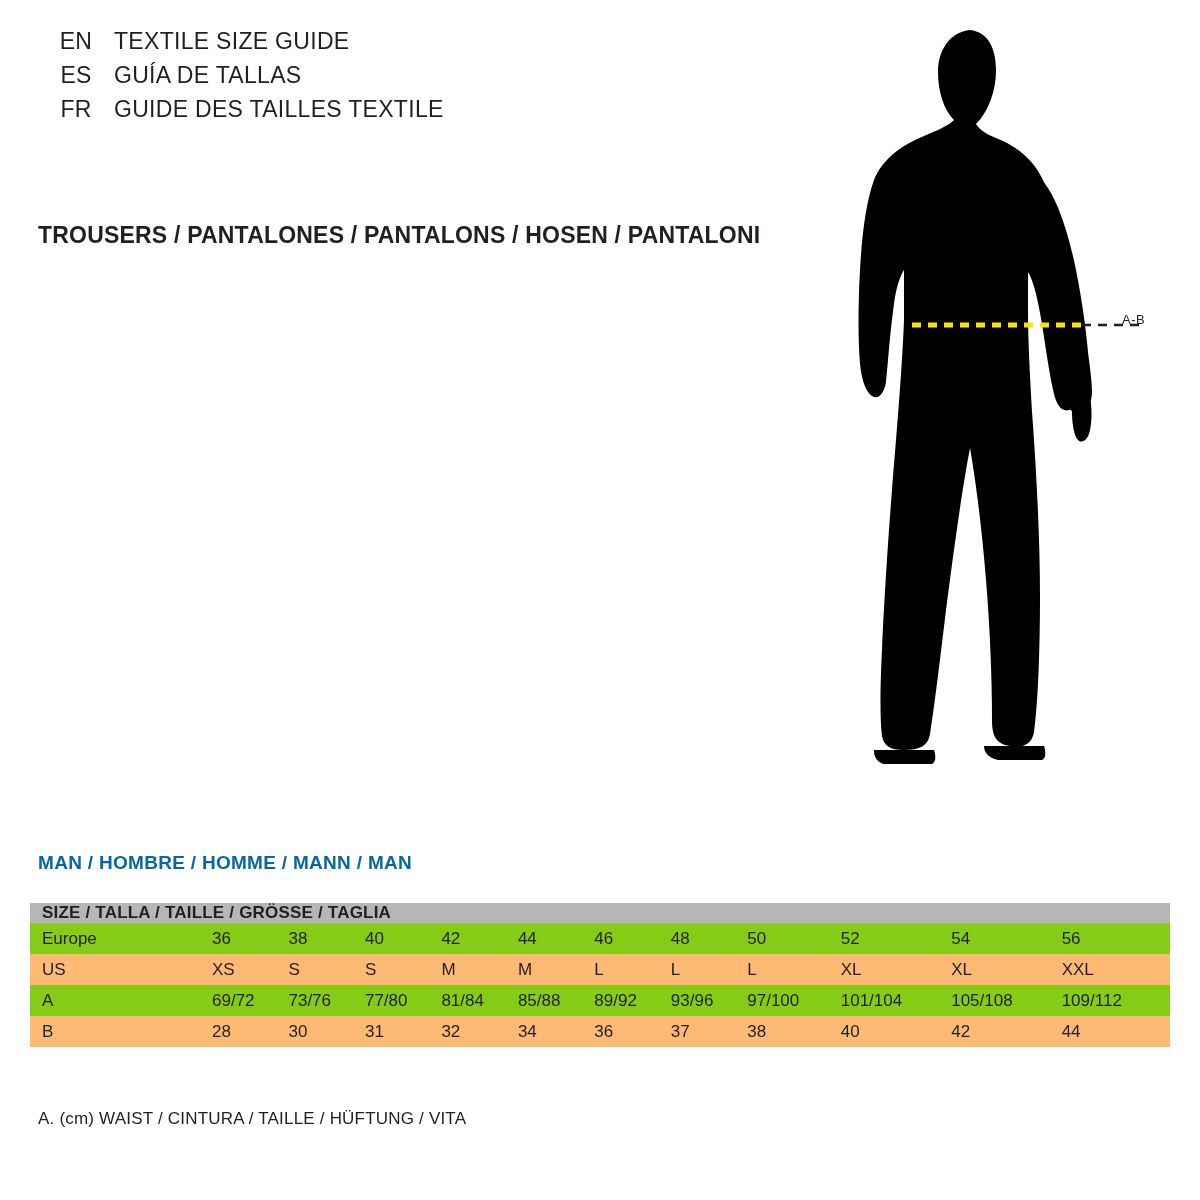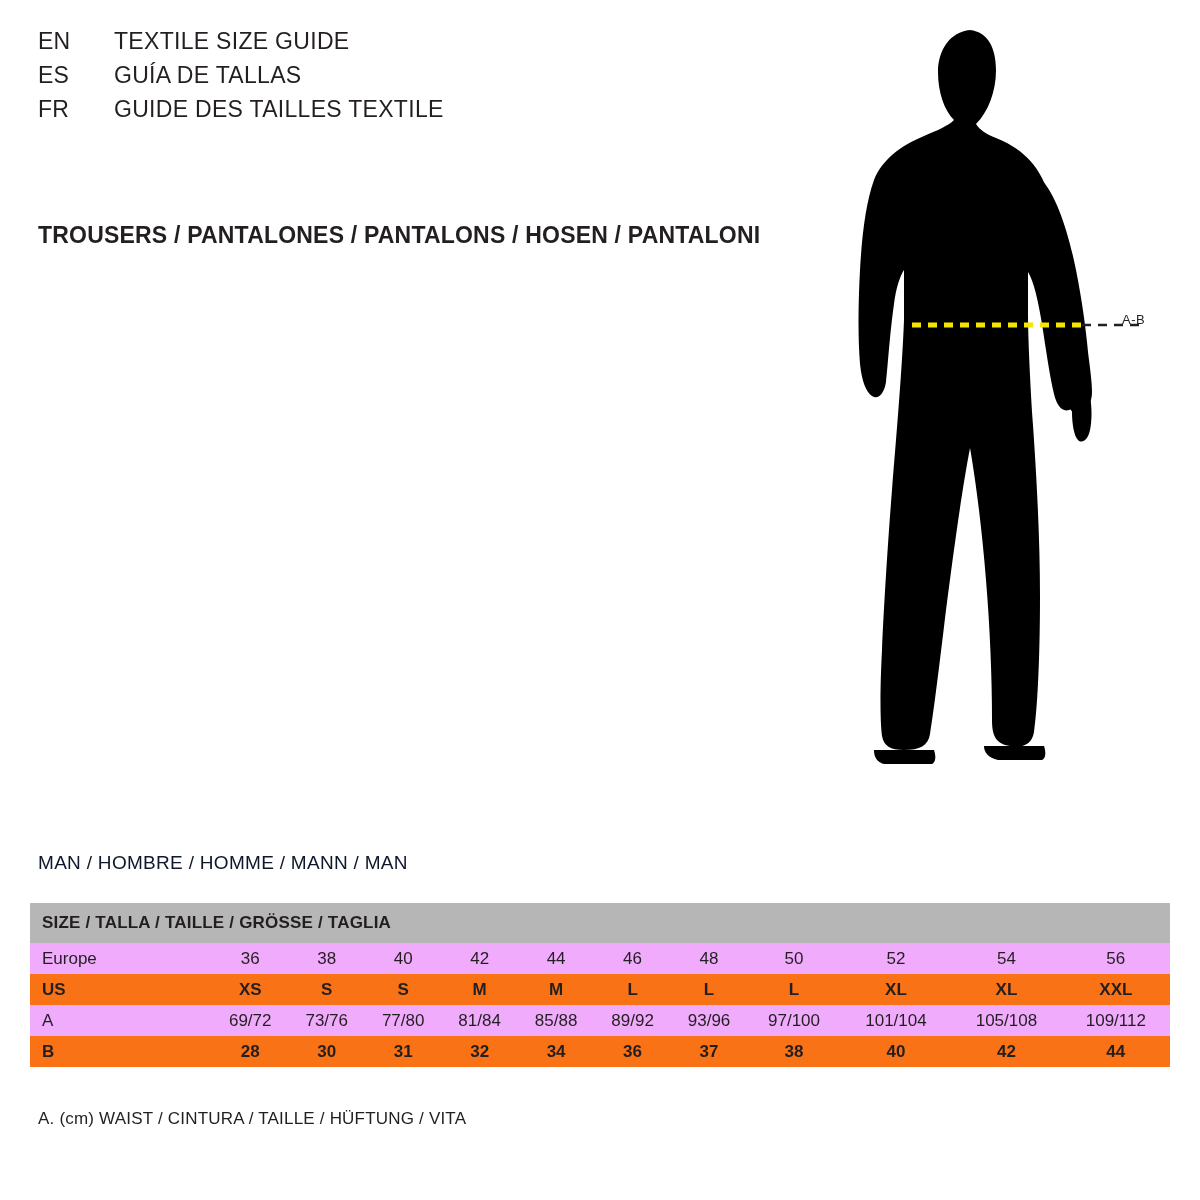--- a/index.html
+++ b/index.html
@@ -25,20 +25,21 @@
   .lang-block {
     position: absolute;
     left: 38px;
     top: 28px;
     width: 760px;
   }
   .lang-row {
     display: flex;
     align-items: baseline;
     height: 34px;
+    text-align: center;
   }
   .lang-code {
     width: 76px;
     font-size: 23px;
     letter-spacing: 0.2px;
     color: #231f20;
   }
   .lang-text {
     font-size: 23px;
     letter-spacing: 0.3px;
@@ -73,57 +74,56 @@
     color: #231f20;
     letter-spacing: 0.5px;
   }
 
   
   .section-title {
     position: absolute;
     left: 38px;
     top: 852px;
     font-size: 19px;
-    font-weight: normal;
+    font-weight: bold;
     letter-spacing: 0.3px;
-    color: #0f172a;
+    color: #0369a1;
   }
   table.size-table {
     position: absolute;
     left: 30px;
     top: 903px;
     width: 1140px;
     border-collapse: collapse;
     font-size: 17px;
   }
   table.size-table tr.header-row td {
     background: #b6b6b6;
     font-weight: bold;
     color: #231f20;
-    height: 40px;
+    height: 20px;
     letter-spacing: 0.2px;
   }
   table.size-table td {
     height: 31px;
     padding: 0;
-    text-align: center;
+    text-align: left;
     color: #231f20;
     white-space: nowrap;
   }
   table.size-table td.rowlabel {
     text-align: left;
     padding-left: 12px;
     width: 170px;
   }
   table.size-table tr.shade td {
-    background: #f0abfc;
+    background: #84cc16;
   }
   table.size-table tr.plain td {
-    background: #f97316;
-    font-weight: bold;
+    background: #fdba74;
   }
 
   
   .footnotes {
     position: absolute;
     left: 38px;
     top: 1109px;
   }
   .footnote {
     font-size: 17px;

